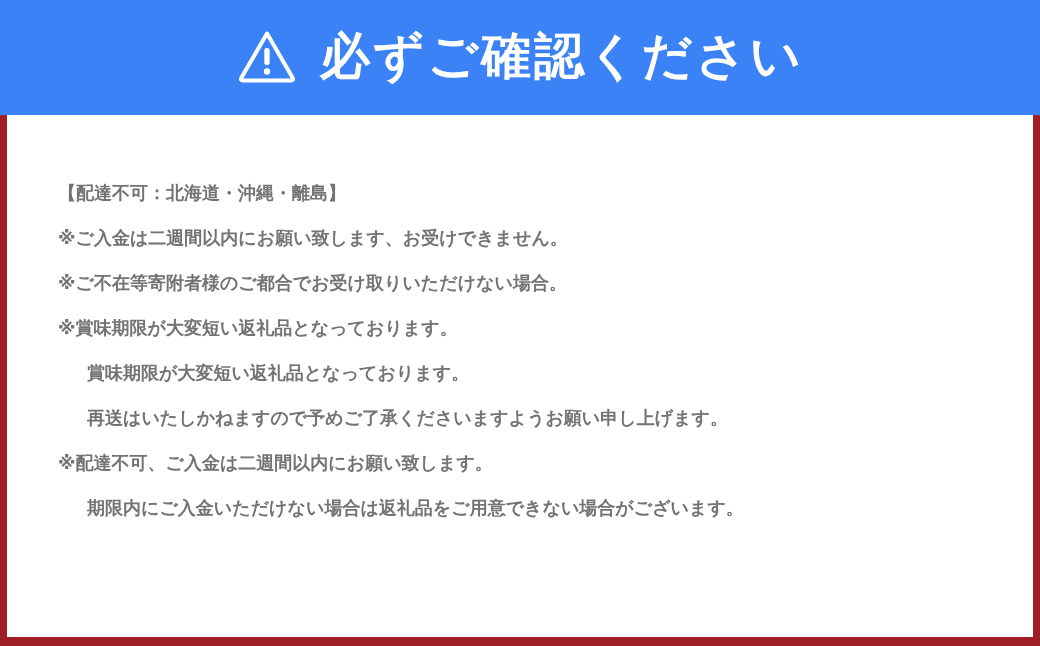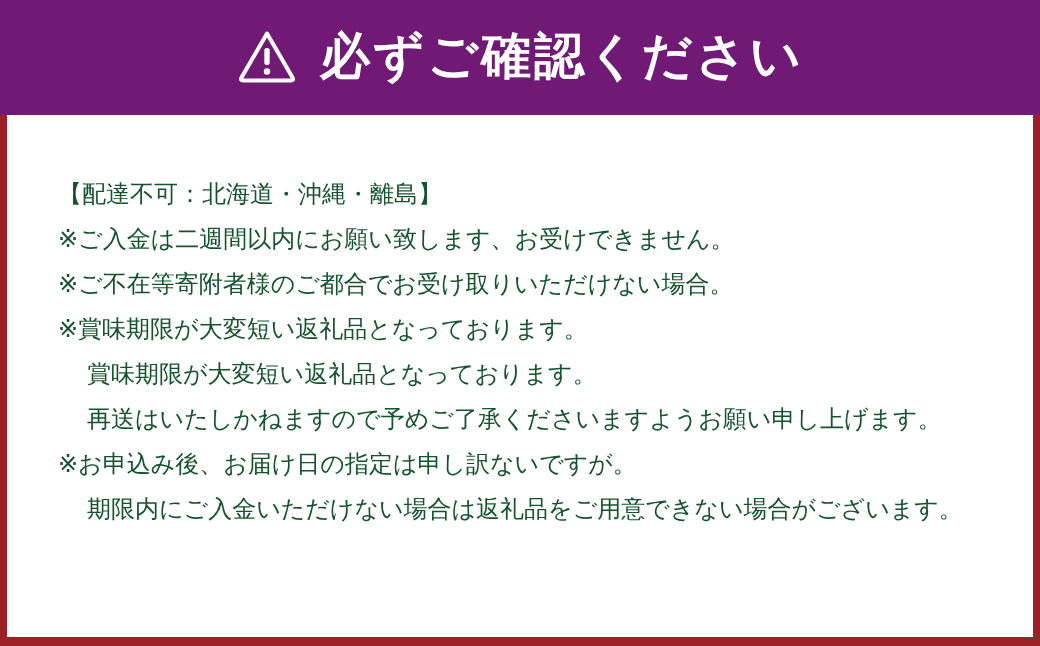--- a/index.html
+++ b/index.html
@@ -31,21 +31,21 @@
   
   .notice-header {
     box-sizing: border-box;
     width: 100%;
     height: 115px;
     margin-left: -7px;
     margin-right: -7px;
     padding-left: 7px;
     padding-right: 7px;
     width: calc(100% + 14px);
-    background: #701a75;
+    background: #3b82f6;
     display: flex;
     align-items: center;
     justify-content: center;
     flex: 0 0 115px;
   }
 
   .header-inner {
     display: flex;
     align-items: center;
     justify-content: center;
@@ -70,23 +70,23 @@
   }
 
   
   .notice-body {
     flex: 1 1 auto;
     padding: 56px 0 0 51px;
     box-sizing: border-box;
   }
 
   .notice-line {
-    color: #14532d;
-    font-size: 24px;
-    font-weight: normal;
+    color: #737373;
+    font-size: 18px;
+    font-weight: bold;
     line-height: 45px;
     white-space: nowrap;
     letter-spacing: 0px;
   }
 
   .notice-line.indented {
     padding-left: 29px;
   }
 </style>
 </head>
@@ -105,17 +105,17 @@
     </div>
   </div>
 
   <div class="notice-body">
     <div class="notice-line">【配達不可：北海道・沖縄・離島】</div>
     <div class="notice-line">※ご入金は二週間以内にお願い致します、お受けできません。</div>
     <div class="notice-line">※ご不在等寄附者様のご都合でお受け取りいただけない場合。</div>
     <div class="notice-line">※賞味期限が大変短い返礼品となっております。</div>
     <div class="notice-line indented">賞味期限が大変短い返礼品となっております。</div>
     <div class="notice-line indented">再送はいたしかねますので予めご了承くださいますようお願い申し上げます。</div>
-    <div class="notice-line">※お申込み後、お届け日の指定は申し訳ないですが。</div>
+    <div class="notice-line">※配達不可、ご入金は二週間以内にお願い致します。</div>
     <div class="notice-line indented">期限内にご入金いただけない場合は返礼品をご用意できない場合がございます。</div>
   </div>
 
 </div>
 
 </body></html>

